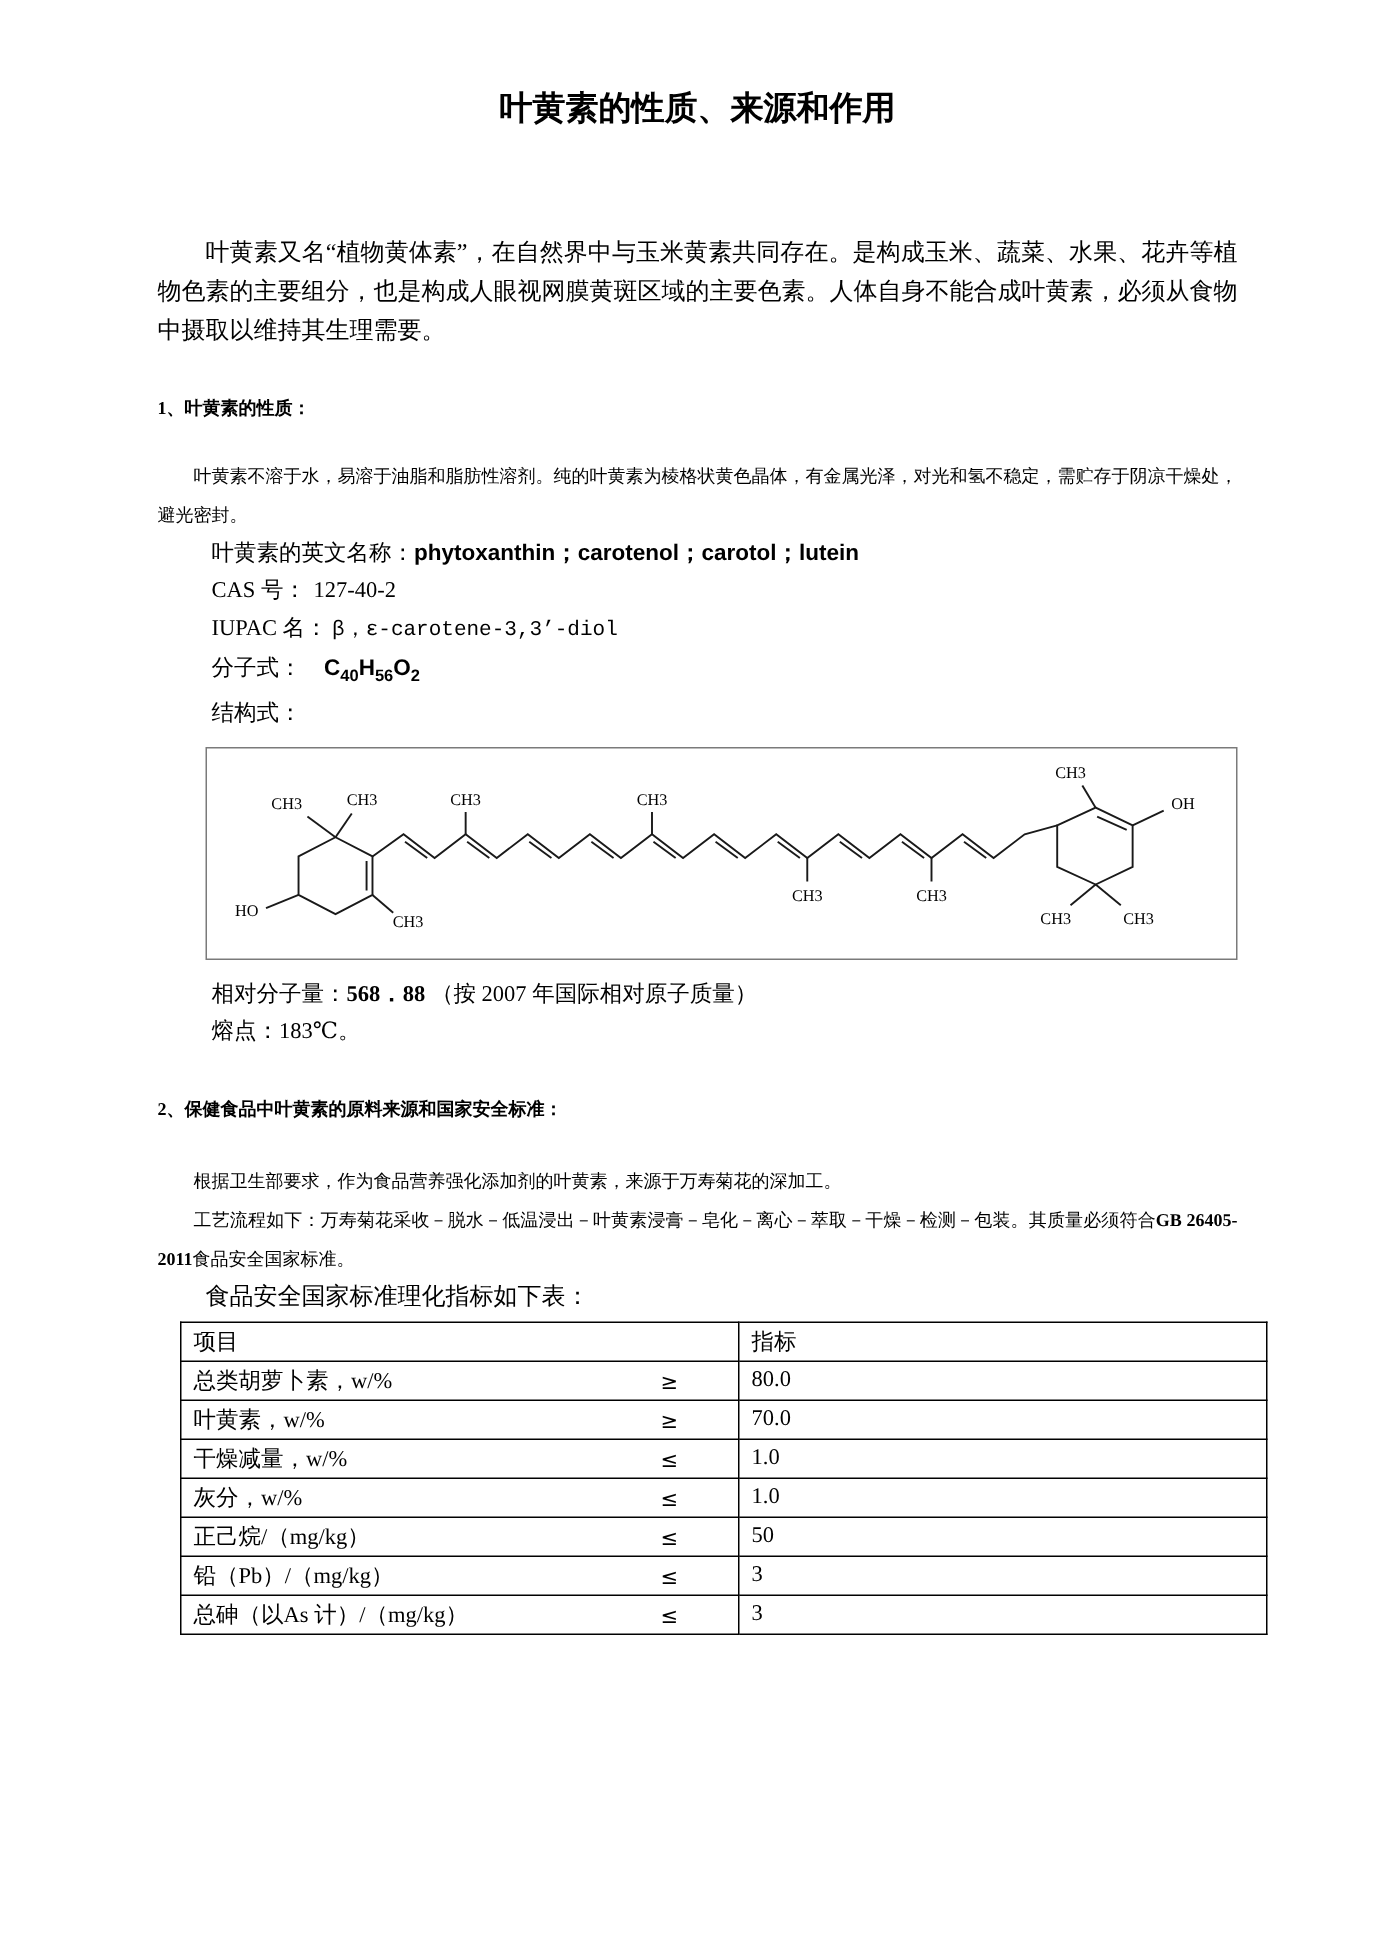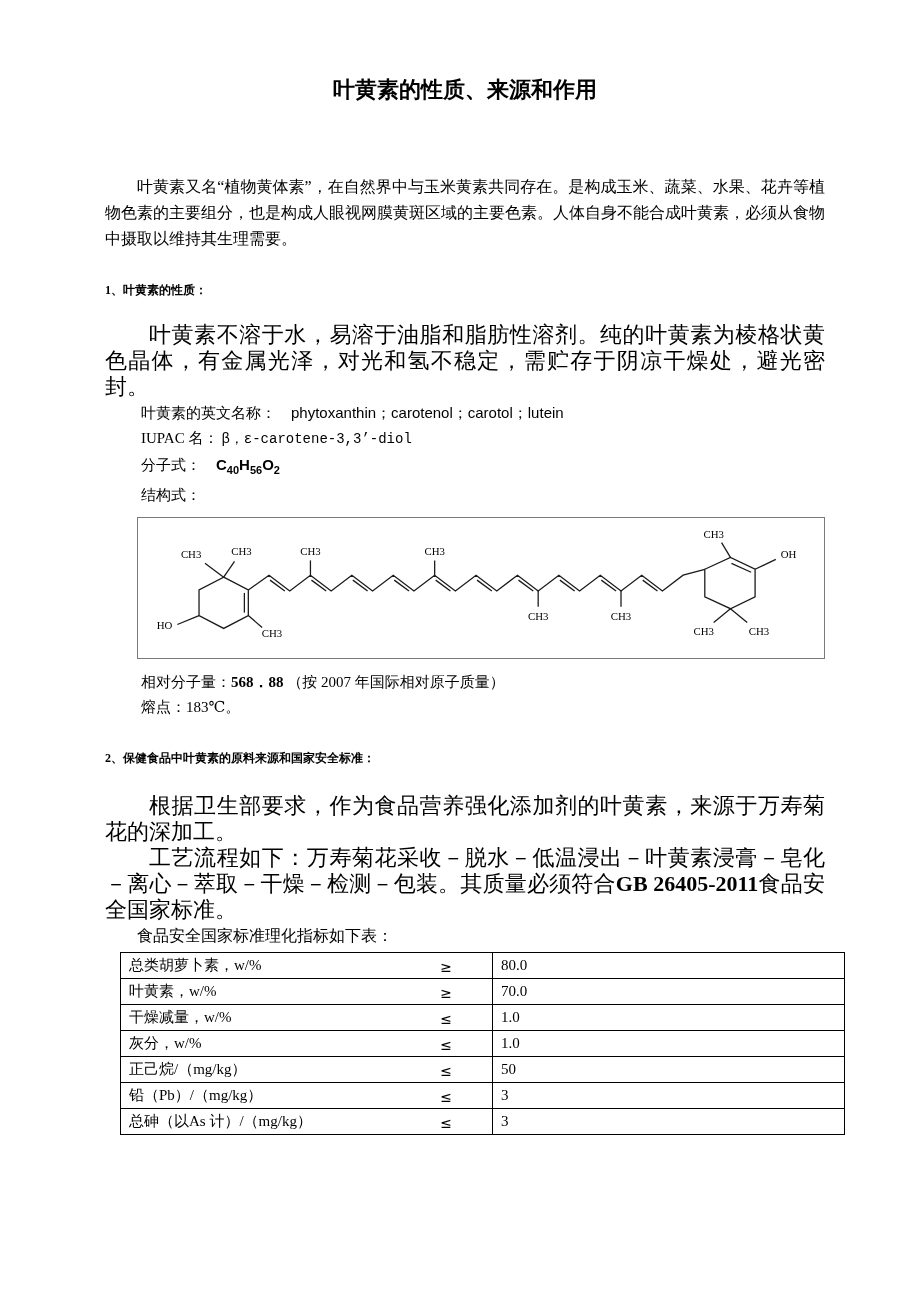--- a/index.html
+++ b/index.html
@@ -1,28 +1,28 @@
 <!DOCTYPE html>
 <html><head>
 <meta charset="utf-8">
 <style>
   html,body{margin:0;padding:0;}
   body{
     width:920px;height:1302px;background:#ffffff;color:#000;
     font-family:"Liberation Serif","DejaVu Serif",serif;
     overflow:hidden;
   }
-  .page{width:920px;height:1244px;box-sizing:border-box;padding:76px 95px 30px 105px;}
+  .page{width:920px;height:1244px;box-sizing:border-box;padding:58px 95px 30px 105px;}
   .doc-title{font-size:22px;font-weight:bold;text-align:center;line-height:28px;}
   .intro{margin-top:70px;font-size:16px;line-height:26px;text-indent:2em;text-align:justify;}
   .h-sec{margin-top:27px;font-size:12px;font-weight:bold;line-height:22px;}
-  .para{margin-top:21px;font-size:22px;line-height:26px;text-indent:2em;text-align:justify;}
+  .para{margin-top:21px;font-size:12px;line-height:26px;text-indent:2em;text-align:justify;}
   .props{margin-left:36px;font-size:15px;line-height:25px;}
   .props .line{white-space:nowrap;}
-  .eng-val{font-family:"Liberation Sans","DejaVu Sans",sans-serif;font-weight:normal;margin-left:15px;}
+  .eng-val{font-family:"Liberation Sans","DejaVu Sans",sans-serif;font-weight:bold;margin-left:0;}
   .plain-val{margin-left:5px;}
   .mono-val{font-family:"Liberation Mono","DejaVu Sans Mono",monospace;font-size:14px;margin-left:3px;}
   .formula-val{font-family:"Liberation Sans","DejaVu Sans",sans-serif;font-weight:bold;margin-left:15px;}
   .formula-val sub{font-size:11px;}
   .struct-box{margin:9px 0 0 32px;width:688px;height:142px;border:1px solid #7a7a7a;box-sizing:border-box;background:#fff;}
   .struct-box svg{display:block;width:100%;height:100%;}
   .after-box{margin-left:36px;margin-top:11px;font-size:15px;line-height:25px;}
   .bold{font-weight:bold;}
   .tbl-intro{margin-top:0;font-size:16px;line-height:26px;text-indent:2em;}
   table.std{border-collapse:collapse;margin:3px 0 0 15px;width:706px;font-size:15px;table-layout:fixed;}
@@ -42,20 +42,23 @@
 
   <div class="intro">叶黄素又名“植物黄体素”，在自然界中与玉米黄素共同存在。是构成玉米、蔬菜、水果、花卉等植物色素的主要组分，也是构成人眼视网膜黄斑区域的主要色素。人体自身不能合成叶黄素，必须从食物中摄取以维持其生理需要。</div>
 
   <div class="h-sec">1、叶黄素的性质：</div>
 
   <div class="para">叶黄素不溶于水，易溶于油脂和脂肪性溶剂。纯的叶黄素为棱格状黄色晶体，有金属光泽，对光和氢不稳定，需贮存于阴凉干燥处，避光密封。</div>
 
   <div class="props">
     <div class="line">
       <span>叶黄素的英文名称：</span><span class="eng-val">phytoxanthin；carotenol；carotol；lutein</span>
+    </div>
+    <div class="line">
+      <span>CAS 号：</span><span class="plain-val">127-40-2</span>
     </div>
     <div class="line">
       <span>IUPAC 名：</span><span class="mono-val">β，ε-carotene-3,3’-diol</span>
     </div>
     <div class="line">
       <span>分子式：</span><span class="formula-val"><span>C</span><sub>40</sub><span>H</span><sub>56</sub><span>O</span><sub>2</sub></span>
     </div>
     <div class="line">结构式：</div>
   </div>
 
@@ -126,20 +129,24 @@
 
   <div class="para" style="margin-top:0;">
     <span>工艺流程如下：万寿菊花采收－脱水－低温浸出－叶黄素浸膏－皂化－离心－萃取－干燥－检测－包装。其质量必须符合</span><span class="bold">GB 26405-2011</span><span>食品安全国家标准。</span>
   </div>
 
   <div class="tbl-intro">食品安全国家标准理化指标如下表：</div>
 
   <table class="std">
     <tbody>
       <tr>
+        <td class="c1">项目</td>
+        <td class="c2">指标</td>
+      </tr>
+      <tr>
         <td class="c1">
             <div class="c1-inner">
               <span>总类胡萝卜素，w/%</span>
               <span class="op">≥</span>
             </div>
           </td>
         <td class="c2">80.0</td>
       </tr>
       <tr>
         <td class="c1">

